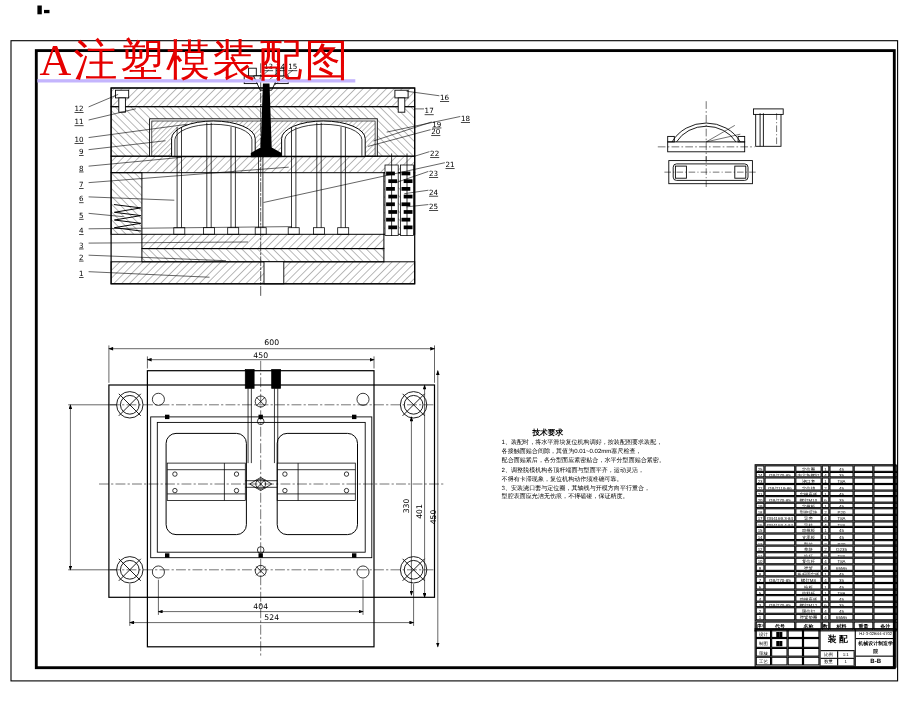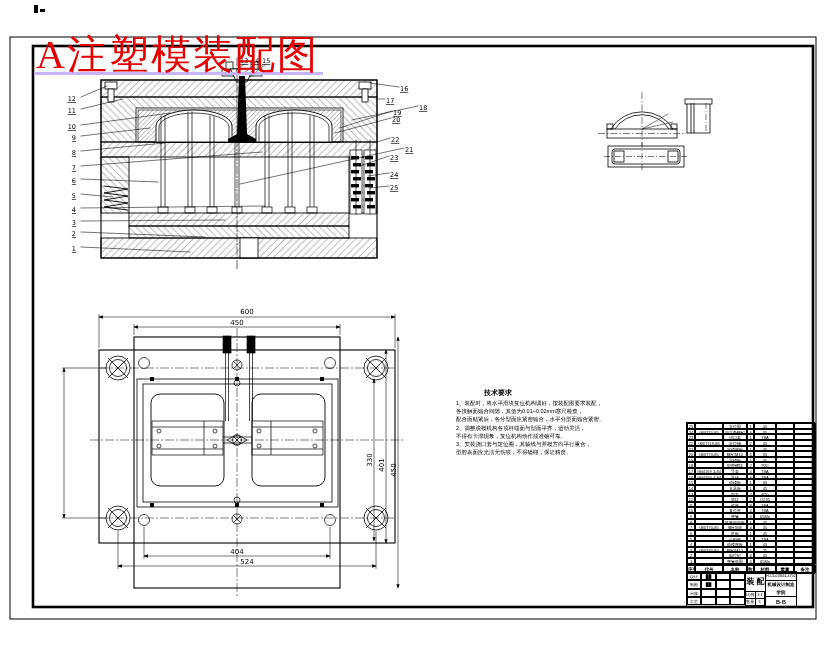--- a/index.html
+++ b/index.html
@@ -16,21 +16,21 @@
   .notes .nt{font-size:7px;font-weight:bold;padding-left:28px;margin-bottom:1px;}
   .note-line{font-size:5.5px;line-height:8.2px;white-space:nowrap;overflow:hidden;}
   .bom{position:absolute;left:686px;top:422px;width:129px;z-index:4;color:#000;}
   .bom-rows{display:grid;grid-template-columns:8px 28px 24px 7px 22px 18px 22px;
      grid-auto-rows:5.64px;border:1px solid #000;box-sizing:border-box;}
   .bc{border:0.5px solid #000;font-size:4px;line-height:5px;overflow:hidden;
       text-align:center;white-space:nowrap;}
   .bom-header{display:grid;grid-template-columns:8px 28px 24px 7px 22px 18px 22px;
      grid-auto-rows:8px;border:1px solid #000;border-top:none;box-sizing:border-box;}
   .bom-header .bc{font-size:4.5px;line-height:8px;font-weight:bold;}
-  .tblock{position:absolute;left:686px;top:571px;width:111px;height:36px;z-index:4;
+  .tblock{position:absolute;left:686px;top:571px;width:129px;height:36px;z-index:4;
      border:1.5px solid #000;box-sizing:border-box;display:flex;color:#000;}
   .tb-left{width:58px;display:grid;grid-template-columns:14px 15px 14px 15px;
      grid-auto-rows:8.25px;}
   .tb-left div{border:0.5px solid #000;font-size:4px;line-height:8px;text-align:center;overflow:hidden;}
   .tb-center{width:33px;display:flex;flex-direction:column;border-left:0.5px solid #000;}
   .tb-name{height:20px;border-bottom:0.5px solid #000;font-size:8px;font-weight:bold;
      text-align:center;line-height:20px;overflow:hidden;}
   .tb-mini{display:flex;height:6.5px;border-bottom:0.5px solid #000;}
   .tb-mini div{flex:1;font-size:4px;line-height:6px;text-align:center;border-right:0.5px solid #000;overflow:hidden;}
   .tb-right{width:38px;display:flex;flex-direction:column;border-left:0.5px solid #000;}

